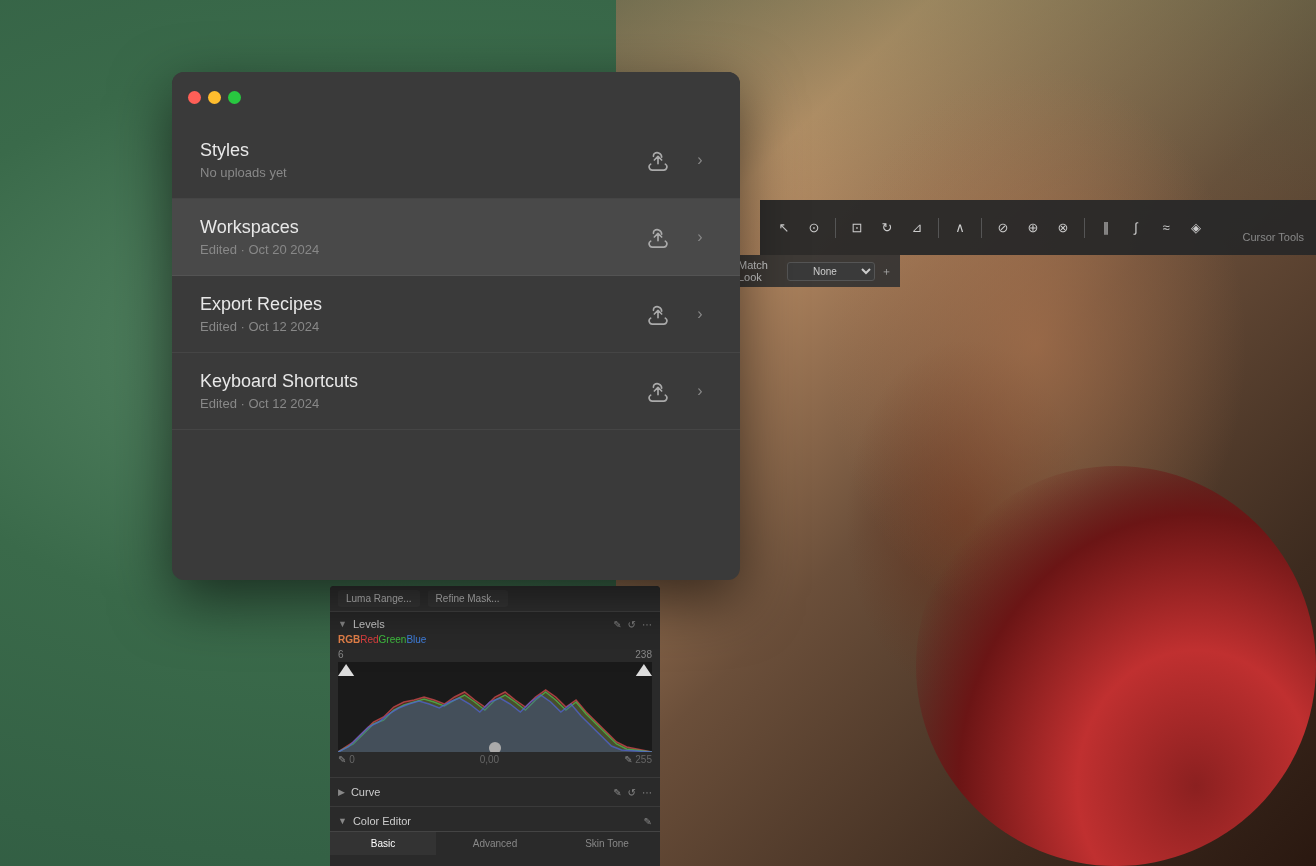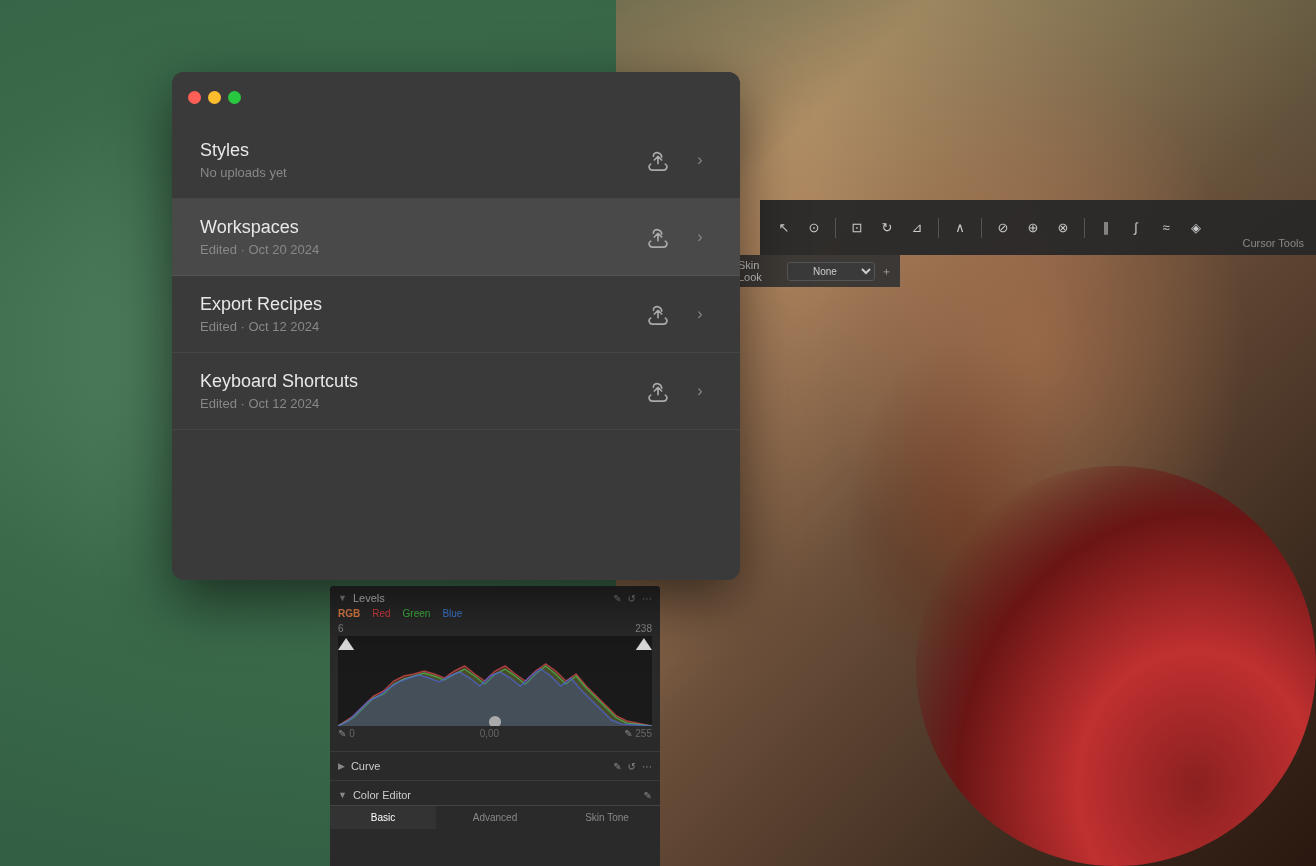--- a/index.html
+++ b/index.html
@@ -98,21 +98,21 @@
     }
 
     .levels-title {
       font-size: 11px;
       color: #ccc;
       font-weight: 500;
     }
 
     .levels-tabs {
       display: flex;
-      gap: 12px;
+      gap: 0;
       font-size: 10px;
       color: #888;
       margin-bottom: 4px;
     }
 
     .levels-tab-rgb { color: #e8834a; font-weight: bold; }
     .levels-tab { cursor: pointer; }
 
     .levels-numbers {
       display: flex;
@@ -192,21 +192,21 @@
 
     .toolbar-separator {
       width: 1px;
       height: 20px;
       background: #555;
       margin: 0 3px;
     }
 
     .cursor-tools-label {
       position: absolute;
-      bottom: 6px;
+      bottom: 12px;
       right: 12px;
       font-size: 11px;
       color: #888;
     }
 
     .match-look-bar {
       position: absolute;
       top: 255px;
       left: 730px;
       width: 170px;
@@ -416,28 +416,32 @@
   <div class="toolbar-icon">⊗</div>
   <div class="toolbar-separator"></div>
   <div class="toolbar-icon">∥</div>
   <div class="toolbar-icon">∫</div>
   <div class="toolbar-icon">≈</div>
   <div class="toolbar-icon">◈</div>
   <div class="cursor-tools-label">Cursor Tools</div>
 </div>
 
 <div class="match-look-bar">
-  <span>Skin Look</span>
+  <span>Match Look</span>
   <select class="match-look-select">
     <option>None</option>
   </select>
   <span style="color:#aaa; cursor:pointer;">＋</span>
 </div>
 
 <div class="bottom-panel">
+  <div class="bottom-panel-toolbar">
+    <button class="luma-btn">Luma Range...</button>
+    <button class="luma-btn">Refine Mask...</button>
+  </div>
 
   <div class="levels-section">
     <div class="levels-header">
       <span class="section-arrow">▼</span>
       <span class="levels-title">Levels</span>
       <span style="color:#888; font-size:10px; margin-left:auto;">✎</span>
       <span style="color:#888; font-size:10px;">↺</span>
       <span style="color:#888; font-size:10px;">⋯</span>
     </div>
 

